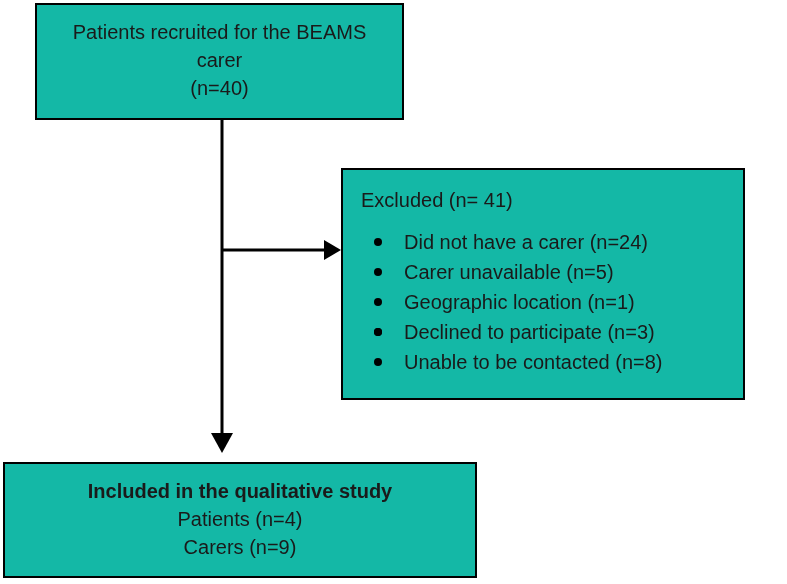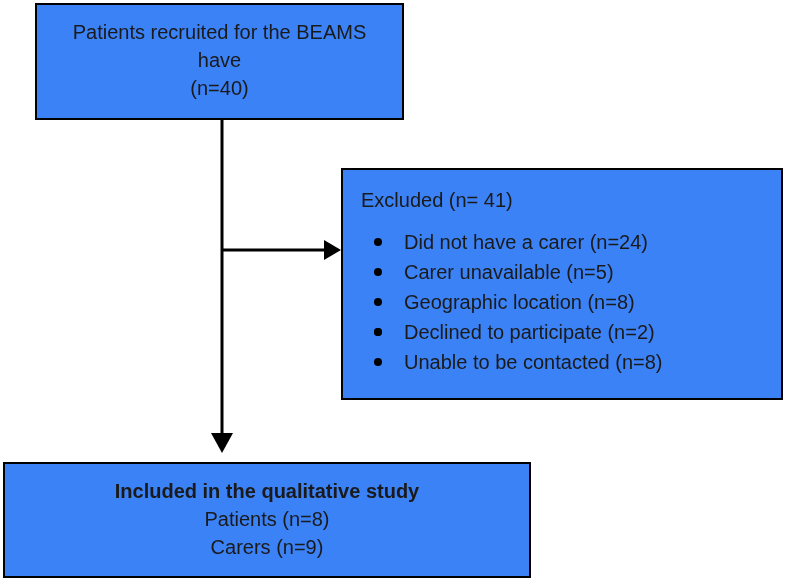--- a/index.html
+++ b/index.html
@@ -13,38 +13,38 @@
     height: 584px;
     background: #ffffff;
     font-family: "Liberation Sans", sans-serif;
     color: #1a1a1a;
     overflow: hidden;
   }
   .box {
     position: absolute;
     border: 2.5px solid #000000;
     box-sizing: border-box;
-    background: #3b82f6;
+    background: #14b8a6;
     font-size: 20px;
   }
   
   .box-recruited {
     left: 35px;
     top: 3px;
     width: 369px;
     height: 117px;
     text-align: center;
     line-height: 28px;
     padding-top: 13px;
   }
   
   .box-excluded {
     left: 341px;
     top: 168px;
-    width: 442px;
+    width: 404px;
     height: 232px;
     line-height: 30px;
     padding: 15px 8px 0 18px;
   }
   .excluded-list {
     margin: 12px;
     padding: 0;
     list-style: none;
   }
   .excluded-item {
@@ -57,21 +57,21 @@
     top: 11px;
     width: 8px;
     height: 8px;
     border-radius: 50%;
     background: #000000;
   }
   
   .box-included {
     left: 3px;
     top: 462px;
-    width: 528px;
+    width: 474px;
     height: 116px;
     text-align: center;
     line-height: 28px;
     padding-top: 13px;
   }
   .bold-line {
     font-weight: bold;
   }
   .connectors {
     position: absolute;
@@ -82,21 +82,21 @@
     pointer-events: none;
   }
 </style>
 </head>
 <body>
 
 <div class="canvas">
 
   <div class="box box-recruited">
     <div>Patients recruited for the BEAMS</div>
-    <div>have</div>
+    <div>carer</div>
     <div>(n=40)</div>
   </div>
 
   <svg class="connectors" viewBox="0 0 787 584" xmlns="http://www.w3.org/2000/svg">
     <line x1="222" y1="120" x2="222" y2="435" stroke="#000000" stroke-width="3"></line>
     <polygon points="211,433 233,433 222,453" fill="#000000"></polygon>
     <line x1="222" y1="250" x2="326" y2="250" stroke="#000000" stroke-width="3"></line>
     <polygon points="324,240 324,260 341,250" fill="#000000"></polygon>
   </svg>
 
@@ -106,35 +106,35 @@
       <li class="excluded-item">
         <span class="bullet"></span>
         <span>Did not have a carer (n=24)</span>
       </li>
       <li class="excluded-item">
         <span class="bullet"></span>
         <span>Carer unavailable (n=5)</span>
       </li>
       <li class="excluded-item">
         <span class="bullet"></span>
-        <span>Geographic location (n=8)</span>
+        <span>Geographic location (n=1)</span>
       </li>
       <li class="excluded-item">
         <span class="bullet"></span>
       </li>
       <li class="excluded-item">
         <span class="bullet"></span>
-        <span>Declined to participate (n=2)</span>
+        <span>Declined to participate (n=3)</span>
       </li>
       <li class="excluded-item">
         <span class="bullet"></span>
         <span>Unable to be contacted (n=8)</span>
       </li>
     </ul>
   </div>
 
   <div class="box box-included">
     <div class="bold-line">Included in the qualitative study</div>
-    <div>Patients (n=8)</div>
+    <div>Patients (n=4)</div>
     <div>Carers (n=9)</div>
   </div>
 
 </div>
 
 </body></html>

